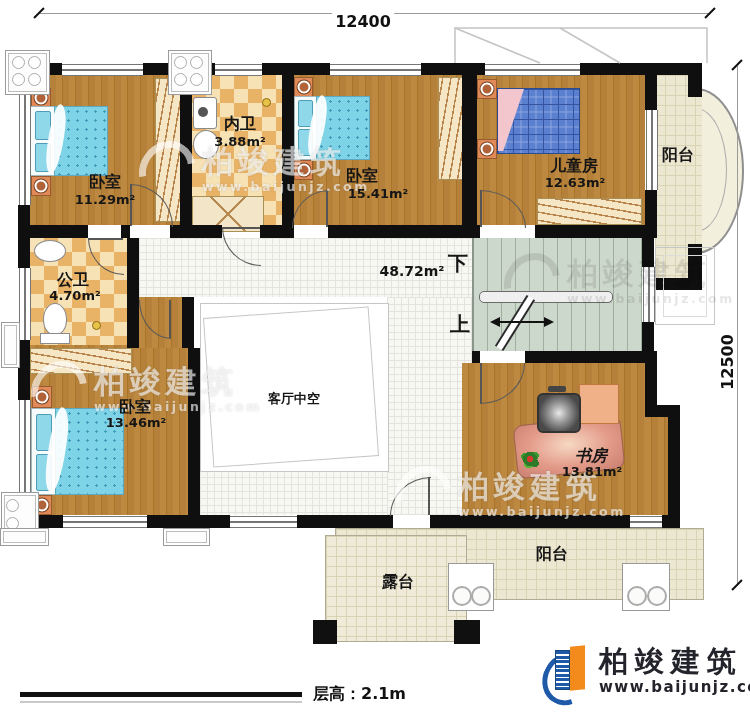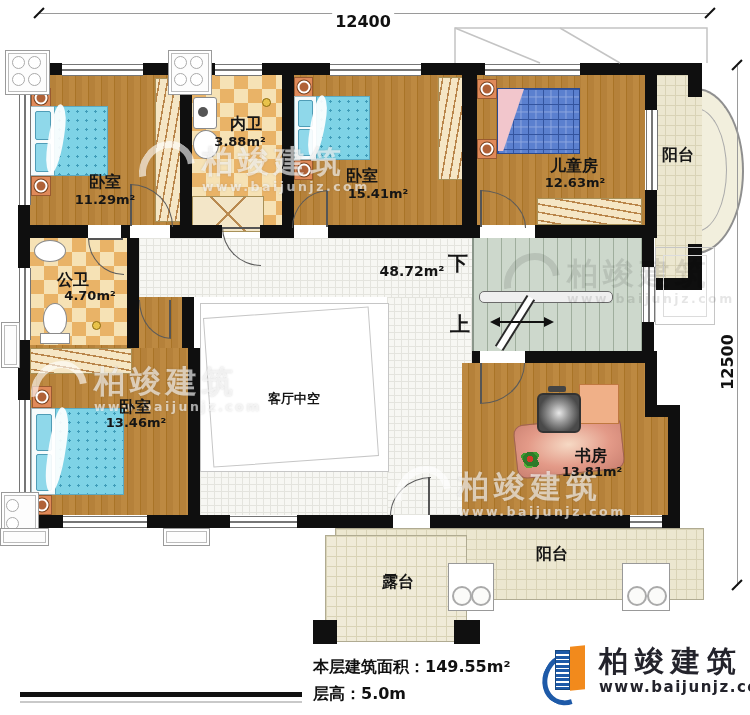--- a/index.html
+++ b/index.html
@@ -328,57 +328,54 @@
   <div class="wm" style="left:396px;top:465px;">
     <div class="wmswirl"></div>
     <div>
         <div class="wmname">柏竣建筑</div>
          <div class="wmurl">www.baijunjz.com</div>
       </div>
   </div>
 
   <div class="lbl rname" style="left:105px;top:182px;">卧室</div>
   <div class="lbl rarea" style="left:105px;top:199px;">11.29m²</div>
-  <div class="lbl rname" style="left:240px;top:124px;margin-left:6px;">内卫</div>
+  <div class="lbl rname" style="left:240px;top:124px;">内卫</div>
   <div class="lbl rarea" style="left:240px;top:141px;">3.88m²</div>
   <div class="lbl rname" style="left:362px;top:176px;">卧室</div>
   <div class="lbl rarea" style="left:378px;top:193px;">15.41m²</div>
   <div class="lbl rname" style="left:574px;top:166px;">儿童房</div>
   <div class="lbl rarea" style="left:575px;top:182px;">12.63m²</div>
   <div class="lbl rname" style="left:678px;top:155px;">阳台</div>
   <div class="lbl rname" style="left:73px;top:280px;font-family:Liberation Serif, serif;">公卫</div>
-  <div class="lbl rarea" style="left:75px;top:295px;margin-left:15px;">4.70m²</div>
+  <div class="lbl rarea" style="left:75px;top:295px;">4.70m²</div>
   <div class="lbl rname" style="left:135px;top:407px;">卧室</div>
   <div class="lbl rarea" style="left:136px;top:422px;">13.46m²</div>
   <div class="lbl rarea" style="left:412px;top:271px;font-size:14px;">48.72m²</div>
   <div class="lbl rname" style="left:294px;top:399px;font-size:13px;">客厅中空</div>
-  <div class="lbl rname" style="left:591px;top:456px;">书房</div>
+  <div class="lbl rname" style="left:591px;top:456px;font-style:italic;">书房</div>
   <div class="lbl rarea" style="left:592px;top:471px;">13.81m²</div>
   <div class="lbl rname" style="left:552px;top:554px;">阳台</div>
   <div class="lbl rname" style="left:398px;top:582px;">露台</div>
   <div class="lbl" style="left:458px;top:263px;font-size:20px;">下</div>
   <div class="lbl" style="left:460px;top:324px;font-size:20px;">上</div>
 
   <div class="dimline" style="left:38px;top:13px;width:672px;height:1px;"></div>
   <div class="tick" style="left:32px;top:12px;"></div>
   <div class="tick" style="left:703px;top:12px;"></div>
   <div class="dimtxt" style="left:363px;top:21px;">12400</div>
   <div class="dimline" style="left:737px;top:66px;width:1px;height:520px;"></div>
   <div class="tick" style="left:730px;top:64px;"></div>
   <div class="tick" style="left:730px;top:584px;"></div>
   <div class="dimtxt" style="left:727px;top:362px;transform:translate(-50%,-50%) rotate(-90deg);background:#fff;">12500</div>
 
   <div class="titleblock">
     <div class="titlebar"></div>
     <div class="titlebar2"></div>
-    <div class="info" style="left:313px;top:17px;">
-      <span>本层建筑面积：</span><span>149.55m²</span>
-    </div>
     <div class="info" style="left:313px;top:44px;">
-      <span>层高：</span><span>5.0m</span>
+      <span>层高：</span><span>2.1m</span>
     </div>
     <div class="brand">
       <div class="bicon">
         <div class="bswoosh"></div>
         <div class="bbldg1"></div>
         <div class="bbldg2"></div>
       </div>
       <div>
         <div class="btxt1">柏竣建筑</div>
         <div class="btxt2">www.baijunjz.com</div>

